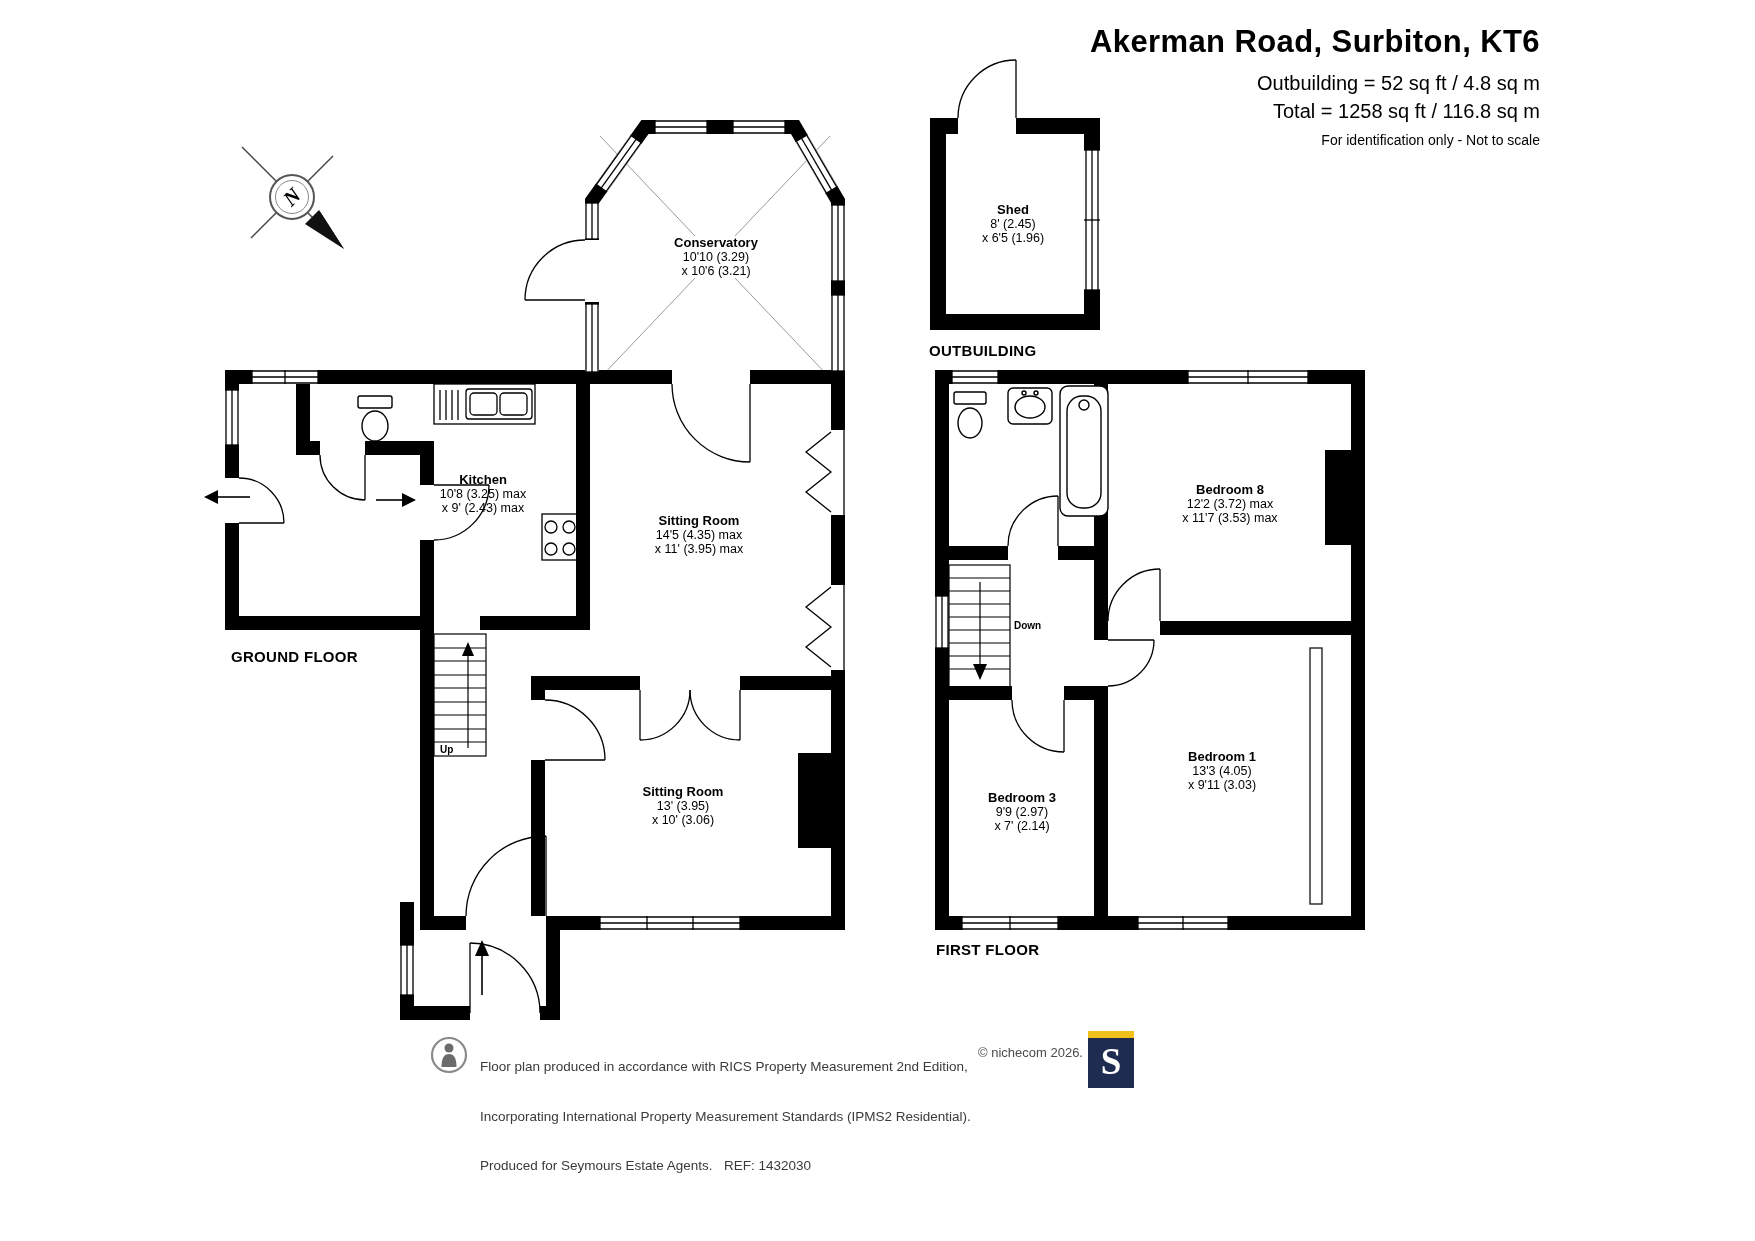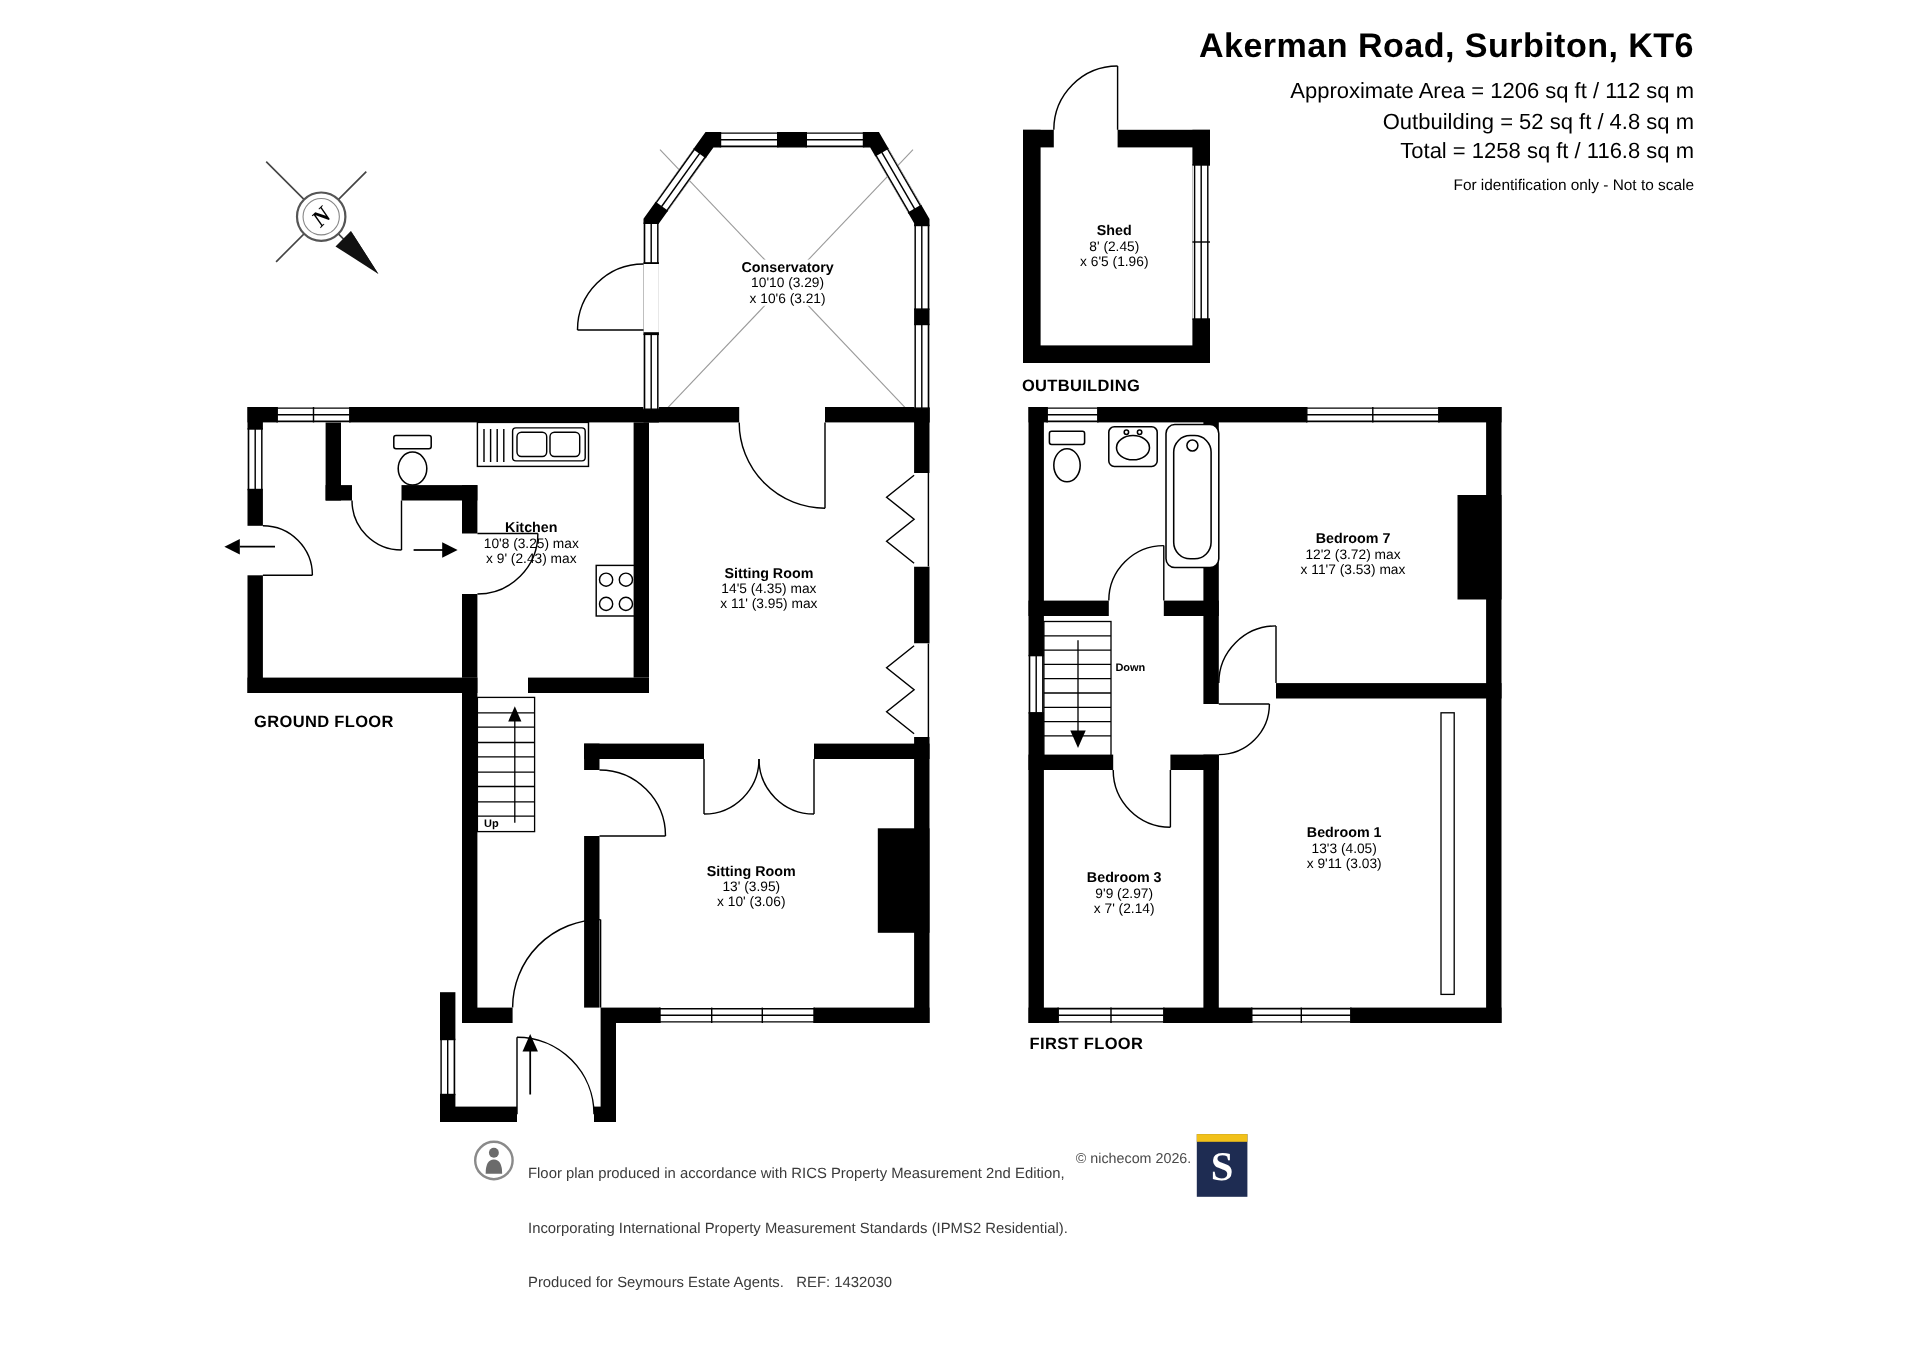--- a/index.html
+++ b/index.html
@@ -403,21 +403,20 @@
   <g>
     <circle cx="449" cy="1055" r="17" fill="#fff" stroke="#8a8a8a" stroke-width="2.2"></circle>
     <circle cx="449" cy="1048" r="4.5" fill="#6b6b6b"></circle>
     <path d="M 441.5 1067 Q 441.5 1054 449 1054 Q 456.5 1054 456.5 1067 Z" fill="#6b6b6b"></path>
   </g>
 </svg>
 
 <div class="header">
   <div class="header-title">Akerman Road, Surbiton, KT6</div>
   <div class="area-block">
-    <div class="area-line">Approximate Area = 1206 sq ft / 112 sq m</div>
     <div class="area-line">Outbuilding = 52 sq ft / 4.8 sq m</div>
     <div class="area-line">Total = 1258 sq ft / 116.8 sq m</div>
   </div>
   <div class="disclaimer">For identification only - Not to scale</div>
 </div>
 
 <div class="room-label bg-white" style="left:716px;top:236px;">
   <div class="room-name">Conservatory</div>
   <div class="room-dim">10'10 (3.29)</div>
   <div class="room-dim">x 10'6 (3.21)</div>
@@ -441,21 +440,21 @@
   <div class="room-dim">x 10' (3.06)</div>
 </div>
 
 <div class="room-label" style="left:1013px;top:203px;">
   <div class="room-name">Shed</div>
   <div class="room-dim">8' (2.45)</div>
   <div class="room-dim">x 6'5 (1.96)</div>
 </div>
 
 <div class="room-label" style="left:1230px;top:483px;">
-  <div class="room-name">Bedroom 7</div>
+  <div class="room-name">Bedroom 8</div>
   <div class="room-dim">12'2 (3.72) max</div>
   <div class="room-dim">x 11'7 (3.53) max</div>
 </div>
 
 <div class="room-label" style="left:1222px;top:750px;">
   <div class="room-name">Bedroom 1</div>
   <div class="room-dim">13'3 (4.05)</div>
   <div class="room-dim">x 9'11 (3.03)</div>
 </div>
 
@@ -463,21 +462,21 @@
   <div class="room-name">Bedroom 3</div>
   <div class="room-dim" ind2="">9'9 (2.97)</div>
   <div class="room-dim">x 7' (2.14)</div>
 </div>
 
 <div class="floor-label" style="left:231px;top:648px;">GROUND FLOOR</div>
 <div class="floor-label" style="left:929px;top:342px;">OUTBUILDING</div>
 <div class="floor-label" style="left:936px;top:941px;">FIRST FLOOR</div>
 
 <div class="stair-label" style="left:440px;top:744px;">Up</div>
-<div class="stair-label" style="left:1014px;top:602px;">Down</div>
+<div class="stair-label" style="left:1014px;top:620px;">Down</div>
 
 <div class="footer-text">
   <div>Floor plan produced in accordance with RICS Property Measurement 2nd Edition,</div>
   <div>Incorporating International Property Measurement Standards (IPMS2 Residential).</div>
   <div>Produced for Seymours Estate Agents.   REF: 1432030</div>
 </div>
 <div class="copyright">© nichecom 2026.</div>
 <div class="logo">
   <div class="logo-bar"></div>
   <div class="logo-letter">S</div>

